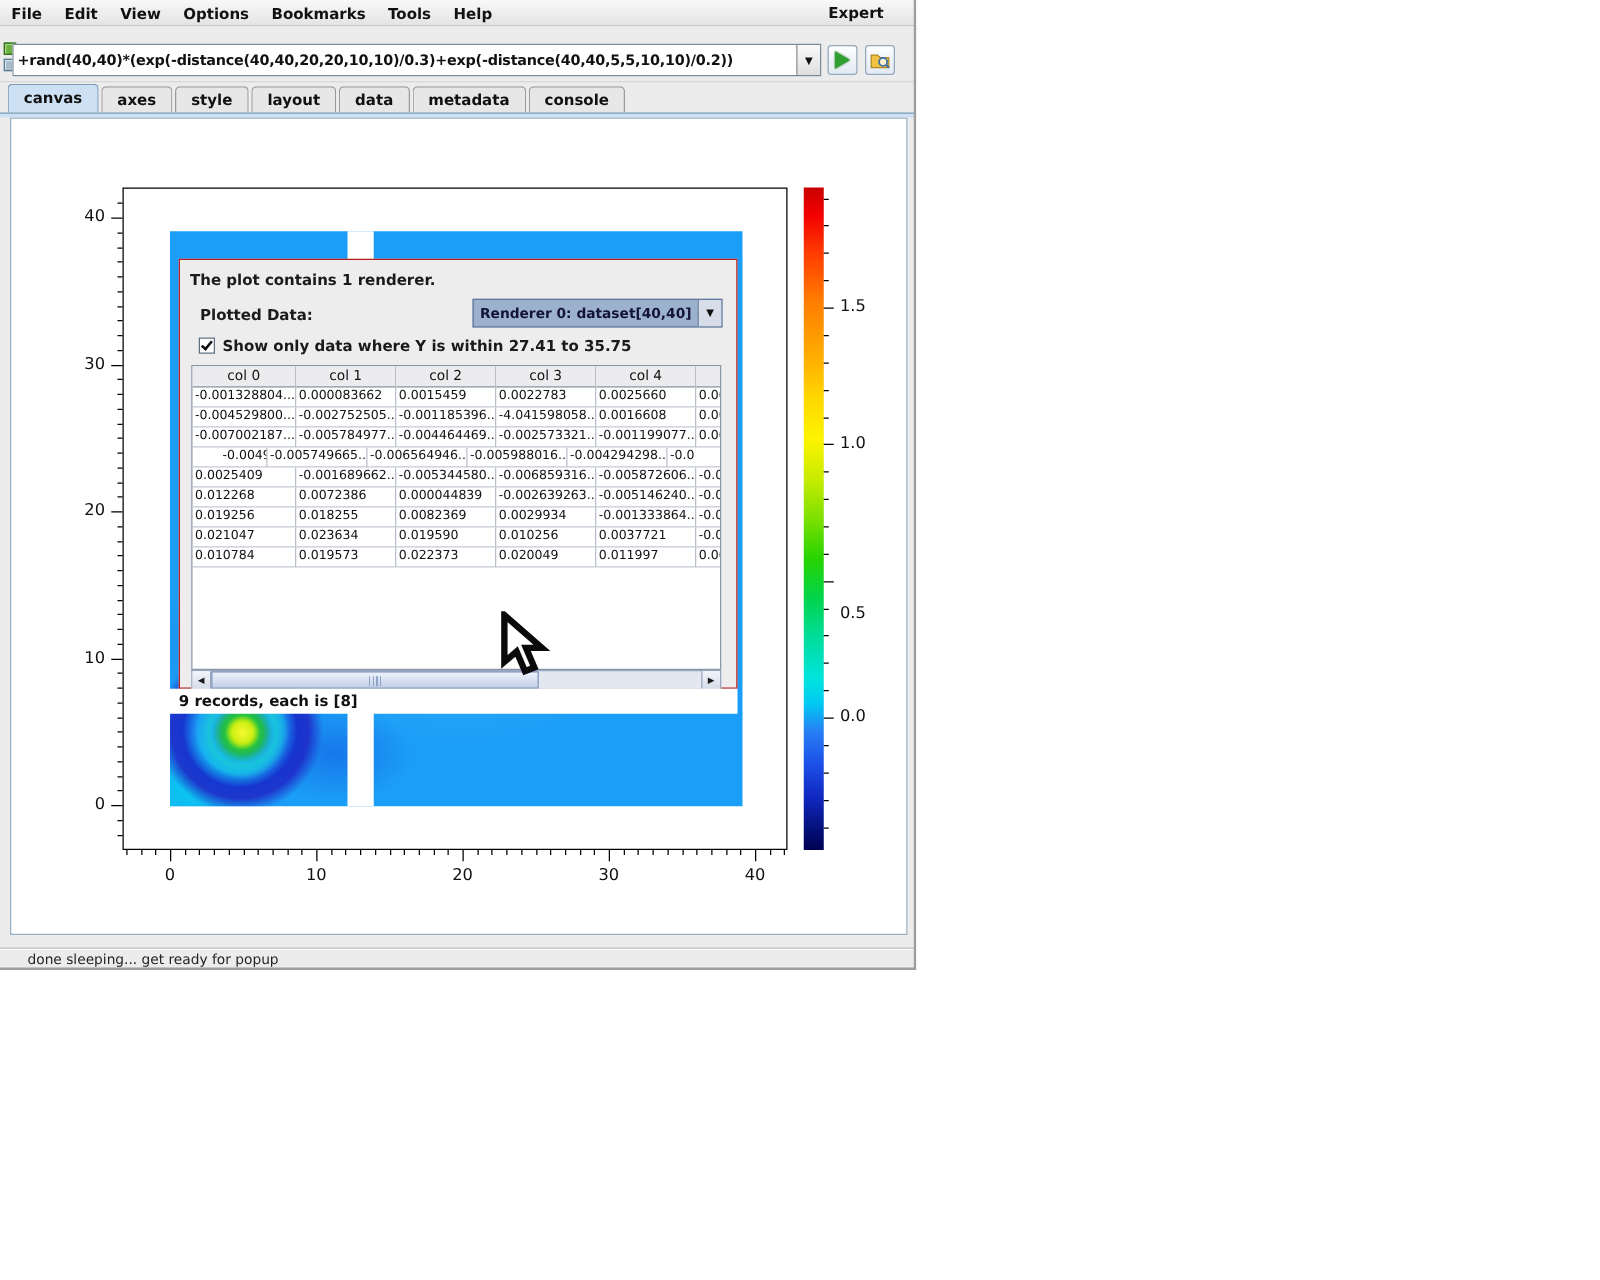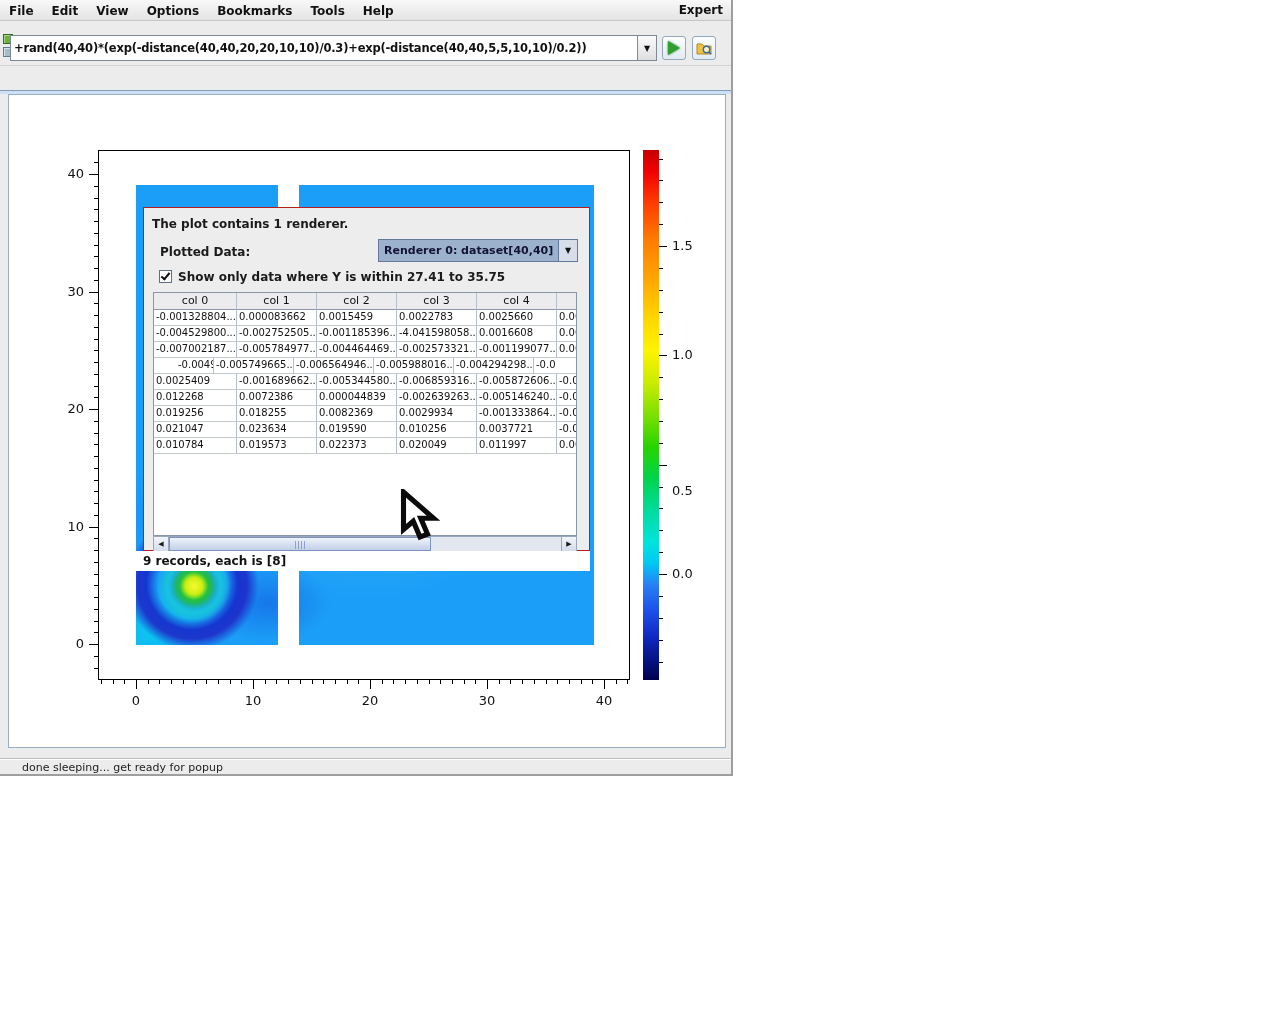--- a/index.html
+++ b/index.html
@@ -2,21 +2,21 @@
 <html><head>
 <meta charset="utf-8">
 <style>
   *{box-sizing:border-box;margin:0;padding:0}
   body{background:#fff;font-family:"DejaVu Sans",sans-serif}
   #app{position:relative;width:733px;height:776px;background:#ececec;overflow:hidden}
 
   
   #menubar{position:absolute;left:0;top:0;width:733px;height:21px;background:linear-gradient(#f8f8f8,#e4e4e4);border-bottom:1px solid #c6c6c6}
   .menu-item{display:inline-block;padding:3px 9px 0;font:bold 12px "DejaVu Sans",sans-serif;color:#111;height:21px}
-  #expert{position:absolute;right:10px;top:3px;font:bold 12px "DejaVu Sans",sans-serif;color:#111}
+  #expert{position:absolute;right:26px;top:3px;font:bold 12px "DejaVu Sans",sans-serif;color:#111}
 
   
   #toolbar{position:absolute;left:0;top:21px;width:876px;height:45px;background:#ececec;border-bottom:1px solid #d2d2d2}
   #sq-green{position:absolute;left:3px;top:13px;width:10px;height:10px;background:#6cb043;border:1px solid #2f6b1a;box-shadow:inset 1px 1px 0 #a8d888}
   #sq-blue{position:absolute;left:3px;top:26px;width:10px;height:10px;background:#a6bccb;border:1px solid #5d7d92;box-shadow:inset 1px 1px 0 #d4e2ea}
   #uri-combo{position:absolute;left:10px;top:14px;width:647px;height:26px;display:flex;border:1px solid #7a8a99;background:#fff}
   #uri-input{flex:1;border:none;outline:none;font:bold 11.5px "DejaVu Sans",sans-serif;padding:0 3px;color:#111;background:#fff;letter-spacing:-0.2px}
   #uri-drop{width:19px;background:linear-gradient(#fafafa,#dfdfdf);border-left:1px solid #8a8a8a;display:flex;align-items:center;justify-content:center;font-size:8px;color:#111;cursor:default}
   .tool-btn{position:absolute;top:15px;width:24px;height:24px;border:1px solid #93a9bd;border-radius:3px;background:linear-gradient(#fdfeff,#e2eaf2);display:flex;align-items:center;justify-content:center}
   #go-btn{left:662px}
@@ -106,20 +106,29 @@
       </div>
     <div id="browse-btn" class="tool-btn">
       <svg width="17" height="15" viewBox="0 0 17 15">
         <path d="M1 3 L6 3 L8 5 L15 5 L15 13 L1 13 Z" fill="#f0c143" stroke="#b08a20" stroke-width="1"></path>
         <circle cx="10.5" cy="8.5" r="3.2" fill="rgba(255,255,255,0.75)" stroke="#3a6ea8" stroke-width="1.4"></circle>
         <line x1="12.8" y1="10.8" x2="15.2" y2="13.2" stroke="#3a6ea8" stroke-width="1.6"></line>
       </svg>
     </div>
   </div>
 
+  <div id="tabsbar">
+      <div class="tab selected">canvas</div>
+      <div class="tab">axes</div>
+      <div class="tab">style</div>
+      <div class="tab">layout</div>
+      <div class="tab">data</div>
+      <div class="tab">metadata</div>
+      <div class="tab">console</div>
+    </div>
   <div id="tabs-underline"></div>
 
   <div id="canvas-panel"></div>
   <div id="plot-frame"></div>
   <div id="heatmap"></div>
   <div id="heatmap-gap"></div>
   <div id="colorbar"></div>
   <div id="axes">
       <div class="tick" style="left: 100.9px; top: 680px; width: 1px; height: 4px;"></div>
       <div class="tick" style="left: 112.6px; top: 680px; width: 1px; height: 4px;"></div>

